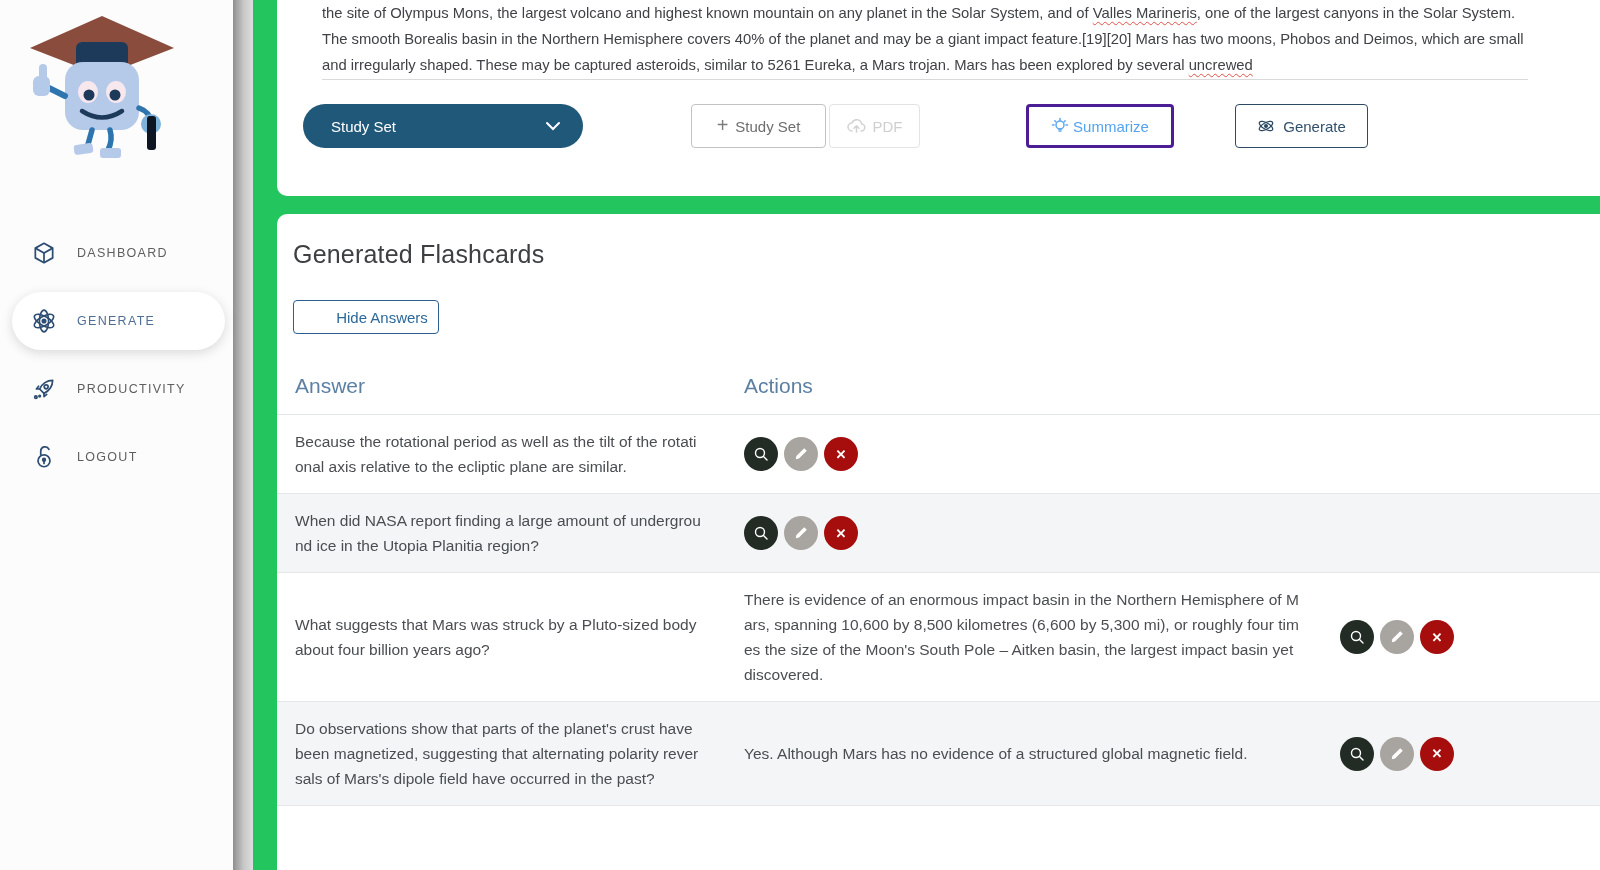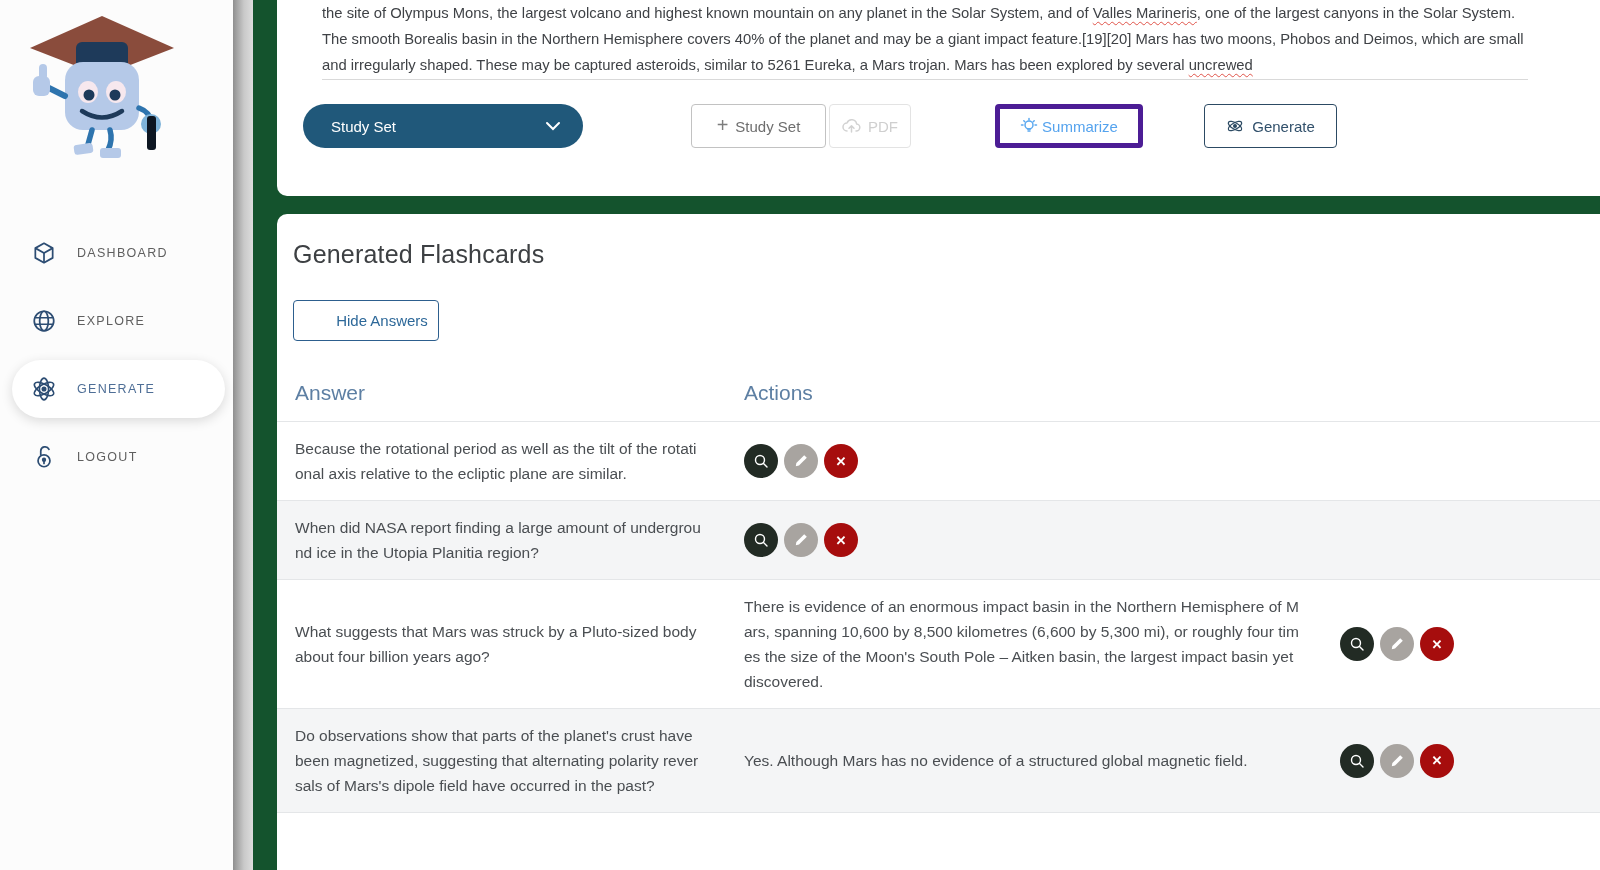--- a/index.html
+++ b/index.html
@@ -13,43 +13,43 @@
   .nav { margin-top:62px; }
   .nav-item { position:relative; height:58px; display:flex; align-items:center; margin:10px 0; cursor:pointer; }
   .nav-item .nav-ico { width:26px; height:26px; margin-left:31px; flex-shrink:0; }
   .nav-item .nav-label { margin-left:20px; font-size:12.5px; letter-spacing:1.3px; color:#5f5f5f; font-weight:500; }
   .nav-item.active { background:#ffffff; border-radius:29px; margin:10px 8px 10px 12px; box-shadow:0 3px 12px rgba(0,0,0,0.14); }
   .nav-item.active .nav-ico { margin-left:19px; }
   .nav-item.active .nav-label { color:#4e6e96; }
   .scroll-strip { width:20px; flex-shrink:0; background:linear-gradient(90deg,#8f8f8f 0%,#c9c9c9 55%,#dddddd 100%); cursor:pointer; }
 
   
-  .main { flex:1; background:#14532d; padding-left:24px; overflow:hidden; }
+  .main { flex:1; background:#22c55e; padding-left:24px; overflow:hidden; }
   .card { background:#ffffff; border-radius:10px; margin-right:-30px; }
 
   
   .card-editor { margin-top:-14px; padding-top:14px; }
   .doc-text { width:1206px; margin-left:45px; font-size:14.8px; line-height:26px; color:#3f4246; cursor:text; }
   .misspelled { text-decoration:underline; text-decoration-style:wavy; text-decoration-color:#e0544a; text-decoration-thickness:1px; text-underline-offset:3px; }
   .editor-divider { width:1206px; margin-left:45px; border:none; border-top:1px solid #d9d9d9; margin-top:1px; }
   .toolbar { display:flex; align-items:center; margin-top:24px; padding-bottom:48px; }
   .btn { display:flex; align-items:center; justify-content:center; height:44px; background:#fff; border-radius:4px; font-size:15px; cursor:pointer; }
   .dd-studyset { margin-left:26px; width:280px; height:44px; background:#20587a; border-radius:22px; display:flex; align-items:center; color:#fff; font-size:15px; cursor:pointer; }
   .dd-studyset .dd-label { margin-left:28px; }
   .dd-studyset .chev { margin-left:auto; margin-right:22px; }
   .btn-addset { margin-left:108px; width:135px; border:1px solid #c2c2c2; color:#6e6e6e; gap:7px; }
   .btn-addset .plus { font-size:20px; font-weight:300; color:#7d7d7d; margin-top:-2px; }
-  .btn-pdf { margin-left:3px; width:82px; border:1px solid #e3e3e3; color:#cfcfcf; gap:7px; cursor:default; }
-  .btn-summarize { margin-left:84px; width:148px; border:5px solid #4c1d95; color:#55a3ee; gap:4px; }
+  .btn-pdf { margin-left:3px; width:91px; border:1px solid #e3e3e3; color:#cfcfcf; gap:7px; cursor:default; }
+  .btn-summarize { margin-left:106px; width:148px; border:3px solid #4c1d95; color:#55a3ee; gap:4px; }
   .btn-generate { margin-left:61px; width:133px; border:1.5px solid #2c4a63; color:#31506b; gap:8px; }
 
   
   .card-flash { margin-top:18px; height:700px; padding-left:16px; }
   .panel-title { padding-top:26px; font-size:25px; color:#3d4043; font-weight:400; letter-spacing:0.2px; }
-  .btn-hide { margin-top:31px; width:146px; height:41px; border:1px solid #2d5f8e; color:#2d6899;padding-left:32px; }
+  .btn-hide { margin-top:31px; width:146px; height:34px; border:1px solid #2d5f8e; color:#2d6899;padding-left:32px; }
   .grid-row { display:grid; grid-template-columns:449px 596px 1fr; align-items:center; }
   .table-head { margin-top:30px; padding:10px 0 16px 2px; border-bottom:1px solid #e4e6e8; margin-left:-16px; padding-left:18px; }
   .table-head .col-h { font-size:21px; color:#5d7fa3; font-weight:400; }
   .fc-row { margin-left:-16px; padding:14px 0 14px 18px; border-bottom:1px solid #e4e6e8; }
   .fc-row.stripe { background:#f4f5f6; }
   .cell-q, .cell-a { font-size:15.5px; line-height:25px; color:#4a4e52; word-break:break-all; padding-right:40px; }
   .actions { display:flex; gap:6px; align-self:center; }
   .act-btn { width:34px; height:34px; border-radius:50%; border:none; display:flex; align-items:center; justify-content:center; cursor:pointer; padding:0; }
   .act-view { background:#222b24; }
   .act-edit { background:#a8a4a0; }
@@ -86,40 +86,42 @@
 
       <div class="nav-item">
         <svg class="nav-ico" viewBox="0 0 24 24" fill="none" stroke="#2d4d73" stroke-width="1.6" stroke-linejoin="round">
           <path d="M12 3 L20 7.5 L20 16.5 L12 21 L4 16.5 L4 7.5 Z"></path>
             <path d="M4 7.5 L12 12 L20 7.5"></path>
             <path d="M12 12 L12 21"></path>
         </svg>
         <span class="nav-label">DASHBOARD</span>
       </div>
 
-      <div class="nav-item">
-        <svg class="nav-ico" viewBox="0 0 24 24" fill="none" stroke="#2d4d73" stroke-width="1.6">
-          <circle cx="12" cy="12" r="9"></circle>
-            <ellipse cx="12" cy="12" rx="4" ry="9"></ellipse>
-            <path d="M3.5 9 H20.5 M3.5 15 H20.5"></path>
-        </svg>
-        <span class="nav-label">EXPLORE</span>
-      </div>
 
 
       <div class="nav-item active">
         <svg class="nav-ico" viewBox="0 0 24 24" fill="none" stroke="#2d4d73" stroke-width="1.5">
           <ellipse cx="12" cy="12" rx="10" ry="4.2" transform="rotate(30 12 12)"></ellipse>
           <ellipse cx="12" cy="12" rx="10" ry="4.2" transform="rotate(-30 12 12)"></ellipse>
           <ellipse cx="12" cy="12" rx="10" ry="4.2" transform="rotate(90 12 12)"></ellipse>
           <circle cx="12" cy="12" r="1.6" fill="#2d4d73"></circle>
         </svg>
         <span class="nav-label">GENERATE</span>
       </div>
 
+      <div class="nav-item">
+        <svg class="nav-ico" viewBox="0 0 24 24" fill="none" stroke="#2d4d73" stroke-width="1.6" stroke-linejoin="round" stroke-linecap="round">
+          <path d="M20 4 C15 4 10 7 8 12 L12 16 C17 14 20 9 20 4 Z"></path>
+          <circle cx="14" cy="10" r="1.8"></circle>
+          <path d="M8 12 L5 12 L7 9.5 M12 16 L12 19 L14.5 17"></path>
+          <circle cx="4.5" cy="19.5" r="1.1"></circle>
+            <circle cx="8" cy="18.5" r="0.7"></circle>
+        </svg>
+        <span class="nav-label">PRODUCTIVITY</span>
+      </div>
 
 
       <div class="nav-item">
         <svg class="nav-ico" viewBox="0 0 24 24" fill="none" stroke="#2d4d73" stroke-width="1.6" stroke-linecap="round">
           <path d="M9 10 V6.5 a4 4 0 0 1 7.6-1.6"></path>
           <circle cx="12" cy="15.5" r="5.5"></circle>
           <circle cx="12" cy="14.5" r="1.2" fill="#2d4d73"></circle>
             <path d="M12 15.5 V18"></path>
         </svg>
         <span class="nav-label">LOGOUT</span>

